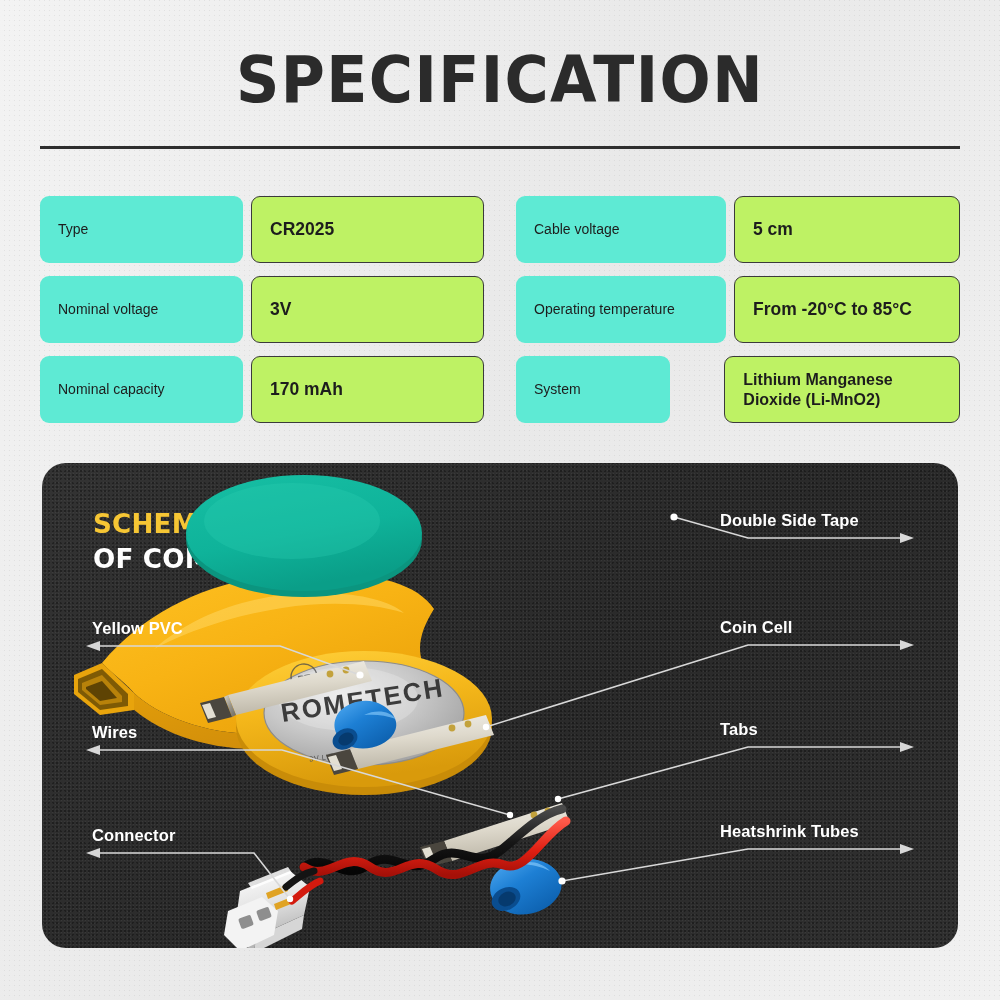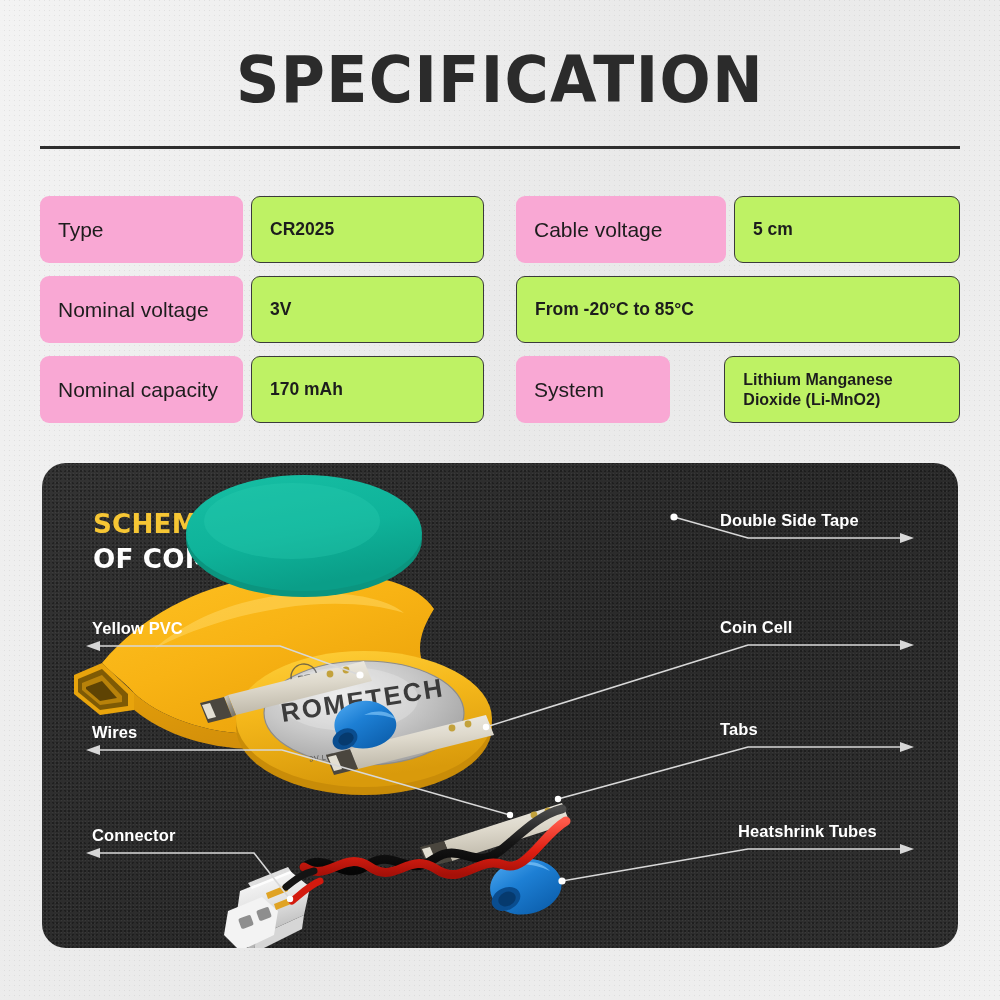--- a/index.html
+++ b/index.html
@@ -68,26 +68,26 @@
     display: flex;
     flex-direction: column;
     gap: 13px;
   }
   .spec-row {
     display: flex;
     gap: 8px;
     height: 67px;
   }
   .spec-key {
-    background: #f9a8d4;
+    background: #5eead4;
     border-radius: 9px;
     display: flex;
     align-items: center;
     padding: 13px 18px;
-    font-size: 21px;
+    font-size: 14px;
     color: #1d1d1d;
     line-height: 1.22;
     font-weight: 400;
   }
   .spec-val {
     background: #bef264;
     border: 1.4px solid #3b3b3b;
     border-radius: 9px;
     display: flex;
     align-items: center;
@@ -193,20 +193,21 @@
       <div class="spec-val">170 mAh</div>
     </div>
   </div>
 
   <div class="spec-col col-right">
     <div class="spec-row">
       <div class="spec-key">Cable voltage</div>
       <div class="spec-val">5 cm</div>
     </div>
     <div class="spec-row">
+      <div class="spec-key">Operating temperature</div>
       <div class="spec-val">From -20°C to 85°C</div>
     </div>
     <div class="spec-row">
       <div class="spec-key">System</div>
       <div class="spec-val small">Lithium Manganese Dioxide (Li-MnO2)</div>
     </div>
   </div>
 
 </div>
 
@@ -460,15 +461,15 @@
     </g>
   </svg>
 
   <div class="callout left" style="left:50px;  top:156px;">Yellow PVC</div>
   <div class="callout left" style="left:50px;  top:260px;">Wires</div>
   <div class="callout left" style="left:50px;  top:363px;">Connector</div>
 
   <div class="callout right" style="left:678px; top:48px;">Double Side Tape</div>
   <div class="callout right" style="left:678px; top:155px;">Coin Cell</div>
   <div class="callout right" style="left:678px; top:257px;">Tabs</div>
-  <div class="callout right" style="left:696px; top:359px;">Heatshrink Tubes</div>
+  <div class="callout right" style="left:678px; top:359px;">Heatshrink Tubes</div>
 
 </div>
 
 </body></html>

